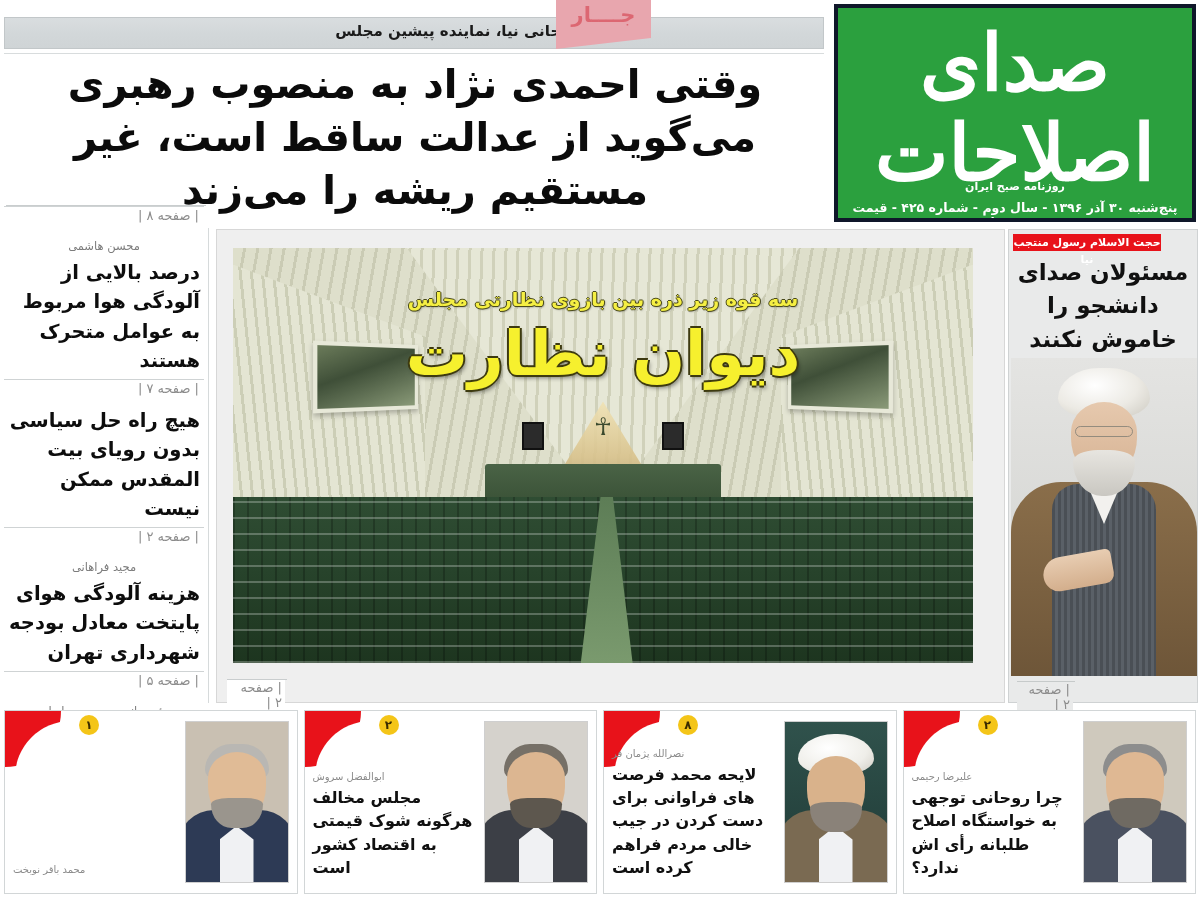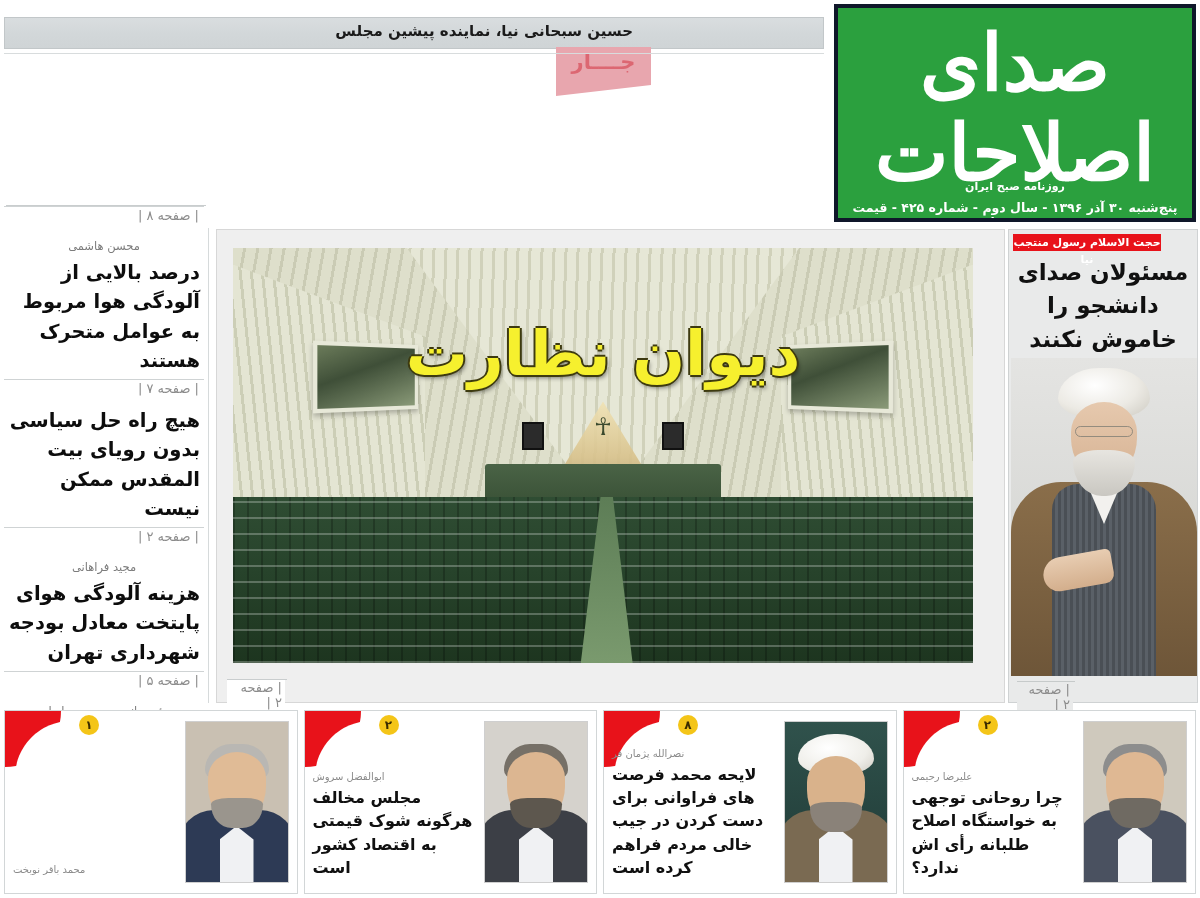--- a/index.html
+++ b/index.html
@@ -48,21 +48,20 @@
     letter-spacing: -0.3px;
     white-space: nowrap;
   }
   .jar-tab {
     position: absolute;
     left: 556px;
     top: 0px;
     width: 95px;
     height: 38px;
     background: #e8a6ae;
-    margin-top: 47px;
   }
   .jar-tab:after {
     content: "";
     position: absolute;
     left: 0; top: 38px;
     width: 0; height: 0;
     border-left: 0 solid transparent;
     border-right: 95px solid transparent;
     border-top: 11px solid #e8a6ae;
   }
@@ -568,20 +567,21 @@
   <div class="topstrip">
     <div class="topbanner">
       <div class="topbanner-text">حسین سبحانی نیا، نماینده پیشین مجلس</div>
     </div>
     <div class="jar-tab">
       <div class="jar-tab-text">جــــار</div>
     </div>
     <div class="topstrip-rule"></div>
   </div>
 
+  <div class="headline">وقتی احمدی نژاد به منصوب رهبری می‌گوید از عدالت ساقط است، غیر مستقیم ریشه را می‌زند</div>
   <div class="headline-rule"></div>
 
   <div class="sidebar">
 
     <div class="page-mark">
       <span>| صفحه ۸ |</span>
     </div>
 
     <div class="side-item">
       <div class="side-byline">محسن هاشمی</div>
@@ -631,20 +631,21 @@
           <div class="tv-screen"></div>
         </div>
       <div class="tv-r">
           <div class="tv-screen"></div>
         </div>
       <div class="podium"></div>
       <div class="podium-desk"></div>
       <div class="hall-floor"></div>
       <div class="seat-rows"></div>
       <div class="hall-aisle"></div>
+      <div class="overlay-kicker">سه قوه زیر ذره بین بازوی نظارتی مجلس</div>
       <div class="overlay-title">دیوان نظارت</div>
     </div>
     <div class="page-mark">
       <span>| صفحه ۲ |</span>
     </div>
   </div>
 
   <div class="rightcol">
     <div class="rc-redbar">
       <span>حجت الاسلام رسول منتجب نیا</span>

